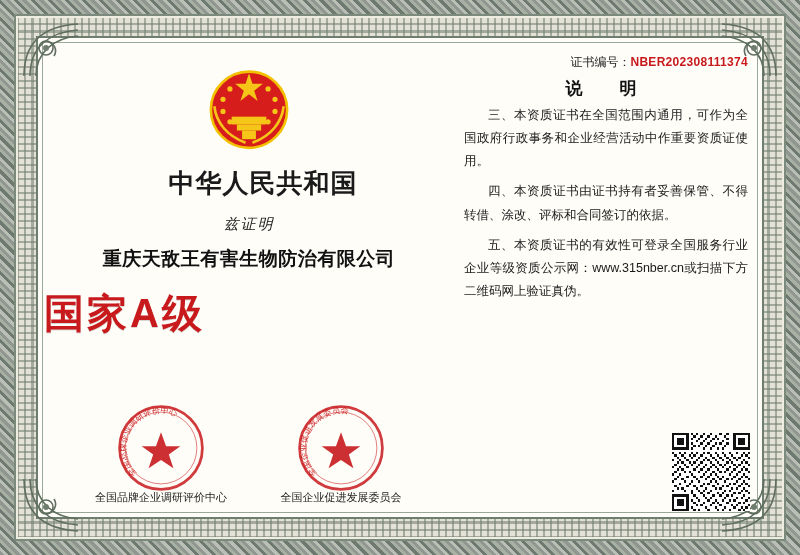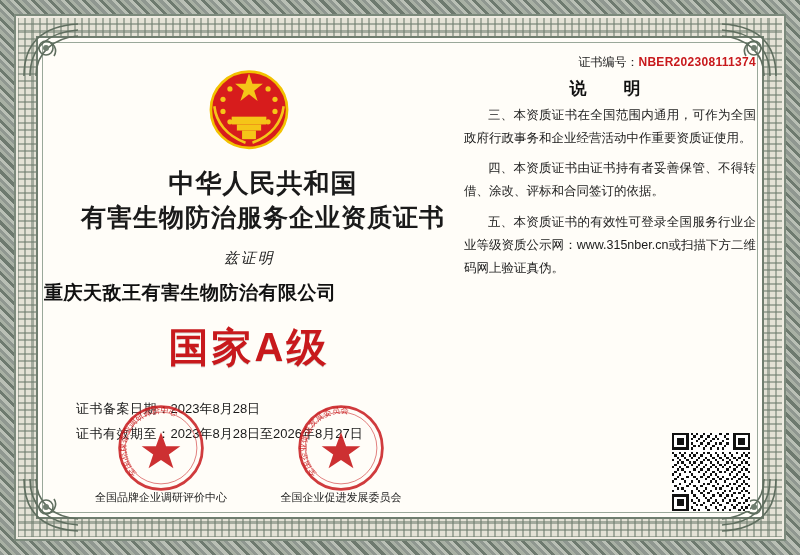--- a/index.html
+++ b/index.html
@@ -87,21 +87,21 @@
   }
   .left-col {
     width: 410px;
     position: relative;
     padding: 6px 0 0 0;
     box-sizing: border-box;
   }
   .right-col {
     flex: 1;
     position: relative;
-    padding: 10px 0 0 10px;
+    padding: 10px 8px 0 10px;
     box-sizing: border-box;
   }
 
   
   .emblem-wrap {
     display: flex;
     justify-content: center;
     margin-top: 6px;
   }
   .emblem {
@@ -127,29 +127,30 @@
   .hereby {
     text-align: center;
     font-size: 15px;
     color: #222;
     margin-top: 14px;
     letter-spacing: 2px;
     font-style: italic;
   }
 
   .company {
+    text-align: center;
     font-size: 19px;
     font-weight: bold;
     color: #111;
     margin-top: 12px;
     letter-spacing: 0.5px;
   }
 
   .grade {
-    text-align: center;
+    text-align: left;
     font-size: 40px;
     font-weight: bold;
     color: #c8191c;
     letter-spacing: 3px;
     margin-top: 14px;
     text-shadow: 0 1px 0 rgba(0,0,0,0.15);
   }
 
   .dates {
     margin-top: 22px;
@@ -315,37 +316,28 @@
           <rect x="52" y="86" width="16" height="10" fill="#f5c518"></rect>
           <g stroke="#f5c518" stroke-width="3" fill="none">
             <path d="M20 58 C22 76, 34 92, 56 100"></path>
             <path d="M100 58 C98 76, 86 92, 64 100"></path>
           </g>
         </svg>
       </div>
 
       <div class="main-title">
         <span>中华人民共和国</span>
-        <span class="line2">有害生物防治服务企业资质证书</span>
       </div>
 
       <div class="hereby">兹证明</div>
 
       <div class="company">重庆天敌王有害生物防治有限公司</div>
 
       <div class="grade">国家A级</div>
 
-      <div class="dates">
-        <div class="row">
-          <span class="label">证书备案日期：</span><span>2023年8月28日</span>
-        </div>
-        <div class="row">
-          <span class="label">证书有效期至：</span><span>2023年8月28日至2026年8月27日</span>
-        </div>
-      </div>
 
       <div class="seals">
         <div class="seal-block">
           <div class="seal">
             <svg viewBox="0 0 100 100" width="92" height="92">
               <circle cx="50" cy="50" r="45" fill="none" stroke="#c8191c" stroke-width="3" opacity="0.85"></circle>
               <circle cx="50" cy="50" r="39" fill="none" stroke="#c8191c" stroke-width="1" opacity="0.6"></circle>
               <path id="ringpath1" d="M50 88 A38 38 0 1 1 50 12 A38 38 0 1 1 50 88" fill="none"></path>
               <text font-size="9" fill="#c8191c" opacity="0.9" font-family="'Liberation Sans',sans-serif">
                 <textPath href="#ringpath1" startOffset="12%">全国品牌企业调研评价中心</textPath>

